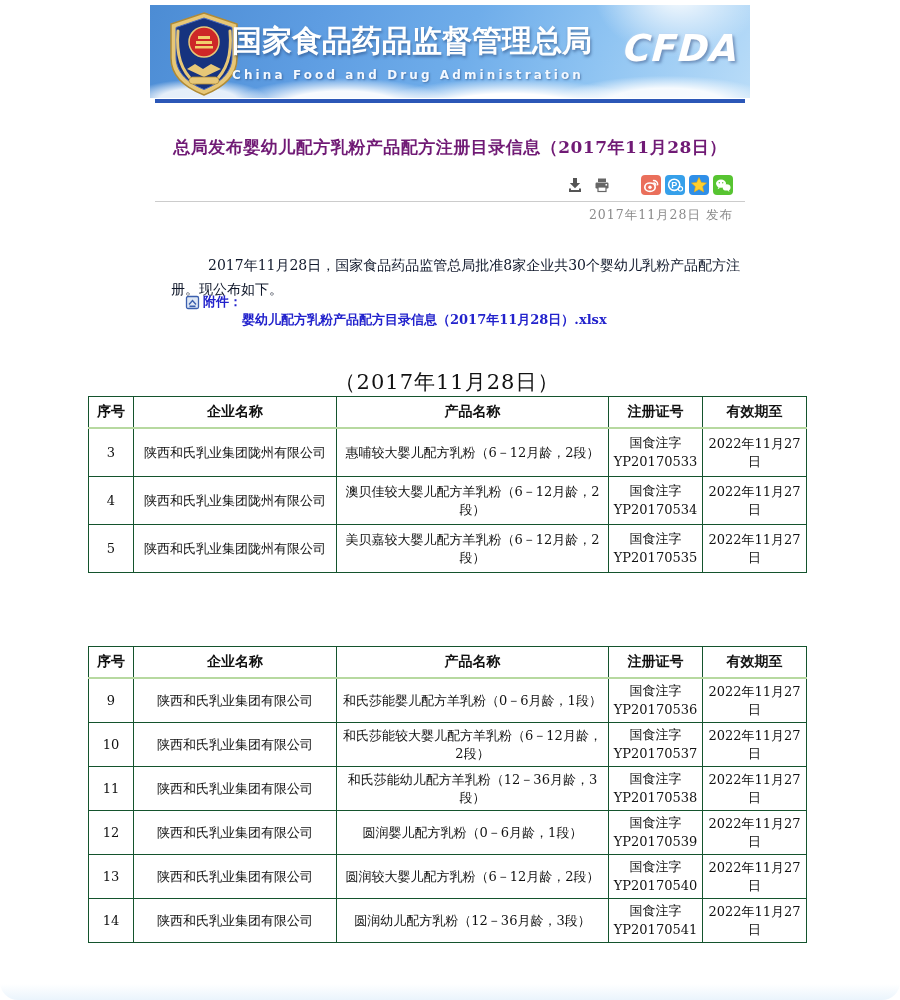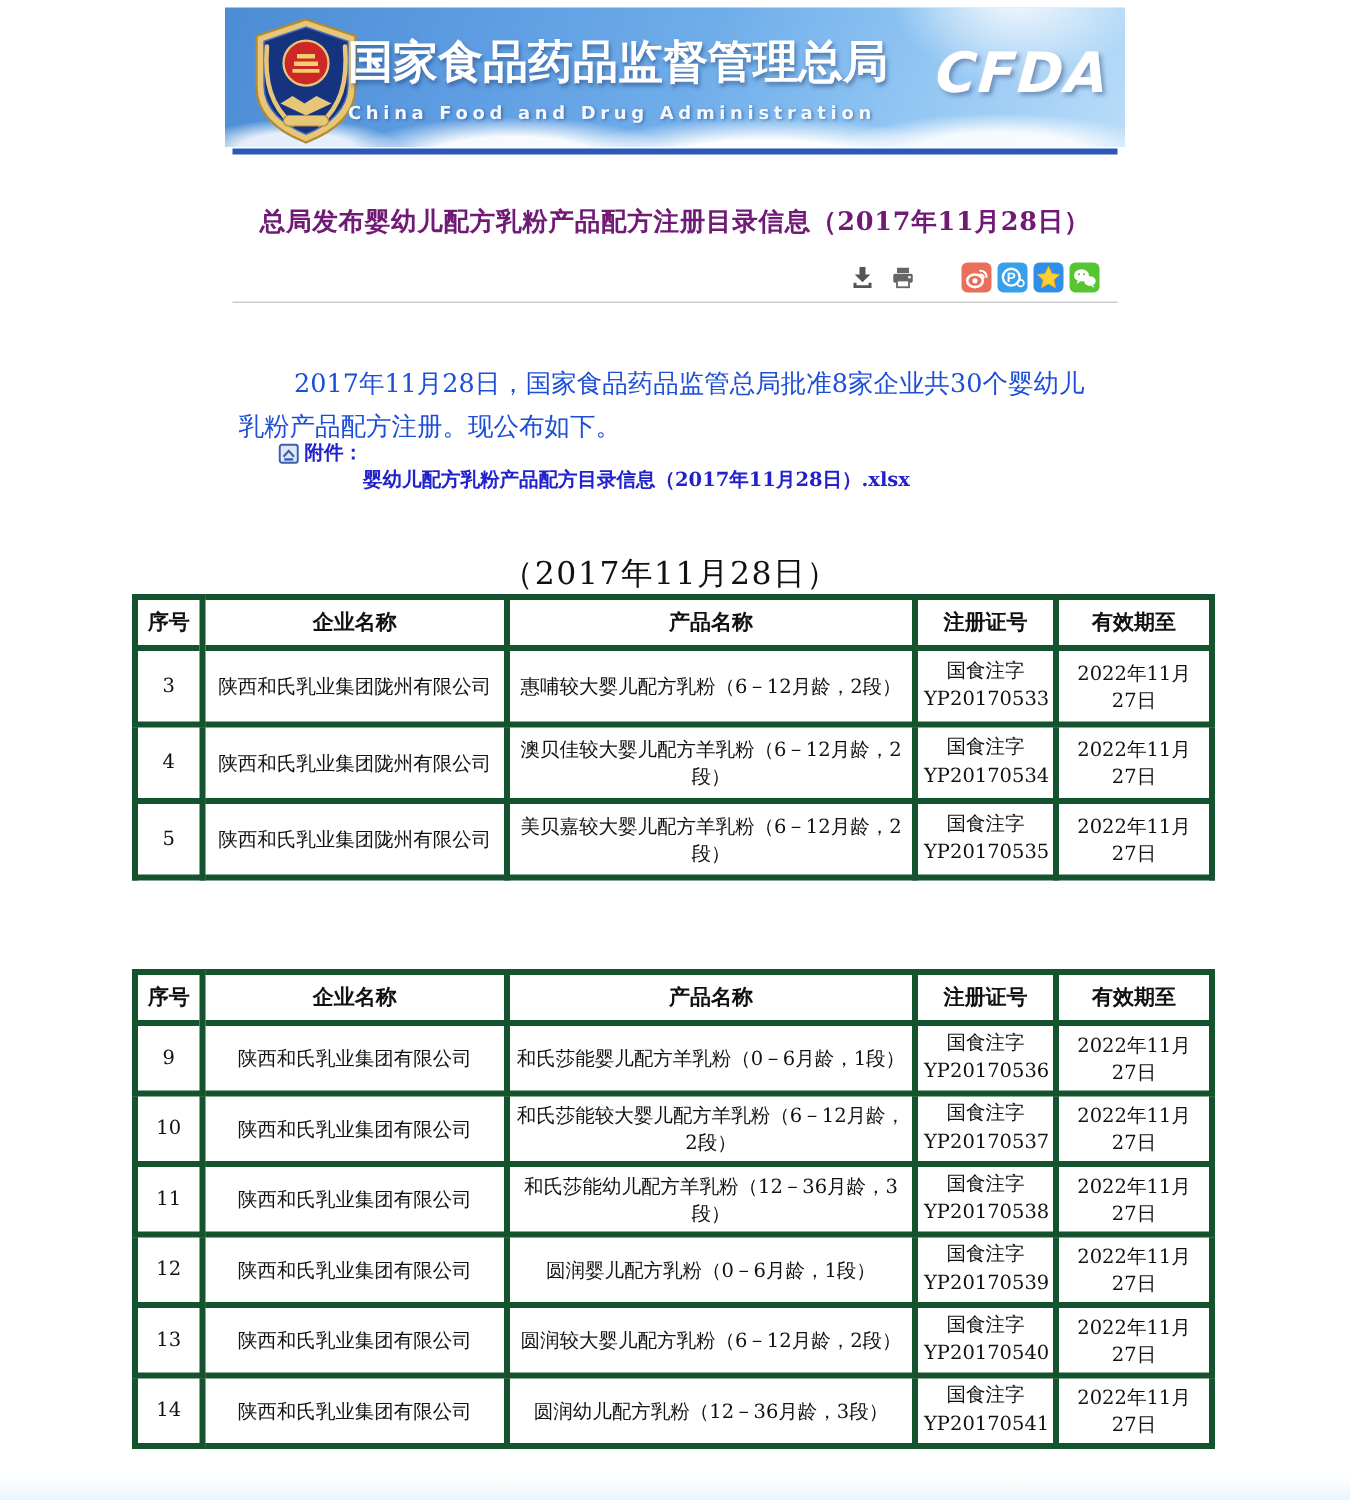--- a/index.html
+++ b/index.html
@@ -1,17 +1,17 @@
 <!DOCTYPE html>
 <html><head>
 <meta charset="utf-8">
 <style>
   html,body{margin:0;padding:0;background:#ffffff;}
   .page{position:relative;width:900px;height:1000px;background:#ffffff;overflow:hidden;
-        font-family:"DejaVu Serif","Liberation Serif",serif;}
+        font-family:"DejaVu Serif","Liberation Serif",serif;border-radius:18px;}
   .page-bottom-tint{position:absolute;left:0;bottom:0;width:900px;height:16px;
         background:linear-gradient(180deg,rgba(234,244,252,0),#eaf4fc);}
 
   
   .banner{position:absolute;left:150px;top:5px;width:600px;height:93px;overflow:hidden;
     background:
       radial-gradient(120px 90px at 88% -12%, rgba(255,255,255,.95) 0%, rgba(255,255,255,.35) 45%, rgba(255,255,255,0) 70%),
       linear-gradient(112deg,#4c8cd4 0%,#5e9de2 28%,#6fadea 52%,#8fc4f2 74%,#b9dcf8 100%);}
   .clouds{position:absolute;left:0;bottom:-6px;width:600px;height:46px;
     background:
@@ -37,39 +37,39 @@
   .toolbar{position:absolute;left:155px;top:174px;width:578px;height:22px;display:flex;
            justify-content:flex-end;align-items:center;}
   .tool-btn{margin-left:9px;cursor:pointer;display:inline-flex;}
   .share-group{margin-left:26px;display:inline-flex;}
   .share-btn{width:20px;height:20px;border-radius:4px;margin-left:4px;cursor:pointer;
              display:inline-flex;align-items:center;justify-content:center;}
   .thin-rule{position:absolute;left:155px;top:201px;width:590px;height:1px;background:#cccccc;}
   .pubdate{position:absolute;left:155px;top:207px;width:578px;text-align:right;
            font-size:12.5px;color:#8a8a8a;letter-spacing:1px;}
 
-  .body-p{position:absolute;left:155px;top:238px;width:580px;margin:4px;font-size:17px;
-          color:#1d4ed8;line-height:1.7;text-indent:37px;}
+  .body-p{position:absolute;left:155px;top:238px;width:580px;margin:16px;font-size:14px;
+          color:#0f172a;line-height:1.7;text-indent:37px;}
   .attachment{position:absolute;left:185px;top:275px;font-size:13px;display:flex;align-items:center;justify-content:space-between;}
   .attach-icon{margin-right:3px;display:inline-flex;}
   .attach-label{color:#2222cc;font-weight:bold;}
   .attach-link{color:#2222cc;text-decoration:none;cursor:pointer;font-weight:bold;margin-top:36px;}
 
   
   .caption1{position:absolute;left:88px;top:339px;width:718px;text-align:center;
             font-size:18px;color:#111;letter-spacing:1px;}
   .caption2{position:absolute;left:88px;top:368px;width:718px;text-align:center;
             font-size:21px;color:#111;letter-spacing:1px;}
 
   
   table.reg{position:absolute;left:88px;width:718px;border-collapse:collapse;table-layout:fixed;
             font-size:13px;color:#111;}
   #table1{top:396px;}
   #table2{top:646px;}
-  table.reg th,table.reg td{border:4px solid #14532d;text-align:center;vertical-align:middle;
+  table.reg th,table.reg td{border:1px solid #14532d;text-align:center;vertical-align:middle;
             padding:2px 4px;overflow:hidden;}
   table.reg th{height:26px;font-size:14px;font-weight:bold;border-bottom:2px solid #b7d9a0;}
   #table1 td{height:43px;}
   #table2 td{height:39px;}
   .cert div{line-height:1.4;}
   .c-no{width:45px;} .c-company{width:203px;} .c-product{width:272px;}
   .c-cert{width:94px;} .c-valid{width:104px;}
 </style>
 </head>
 <body>
@@ -144,20 +144,21 @@
           <ellipse cx="13.6" cy="12.4" rx="3.9" ry="3.2" fill="#fff"></ellipse>
           <path d="M15.8 15 L16.6 16.8 14.4 15.7 Z" fill="#fff"></path>
           <circle cx="6.3" cy="7.8" r="0.7" fill="#57c431"></circle>
           <circle cx="9.7" cy="7.8" r="0.7" fill="#57c431"></circle>
         </svg>
       </span>
     </span>
   </div>
 
   <div class="thin-rule"></div>
+  <div class="pubdate">2017年11月28日 发布</div>
 
   <p class="body-p">2017年11月28日，国家食品药品监管总局批准8家企业共30个婴幼儿乳粉产品配方注册。现公布如下。</p>
 
   <div class="attachment">
     <span class="attach-icon">
       <svg width="15" height="15" viewBox="0 0 15 15">
         <rect x="1.5" y="1.5" width="12" height="12" rx="1.5" fill="#dfe8f5" stroke="#3b5fae" stroke-width="1.3"></rect>
         <path d="M4 9.5 L7.5 5.5 L11 9.5" fill="none" stroke="#3b5fae" stroke-width="1.4"></path>
         <rect x="4.5" y="10.5" width="6" height="1.6" fill="#3b5fae"></rect>
       </svg>

